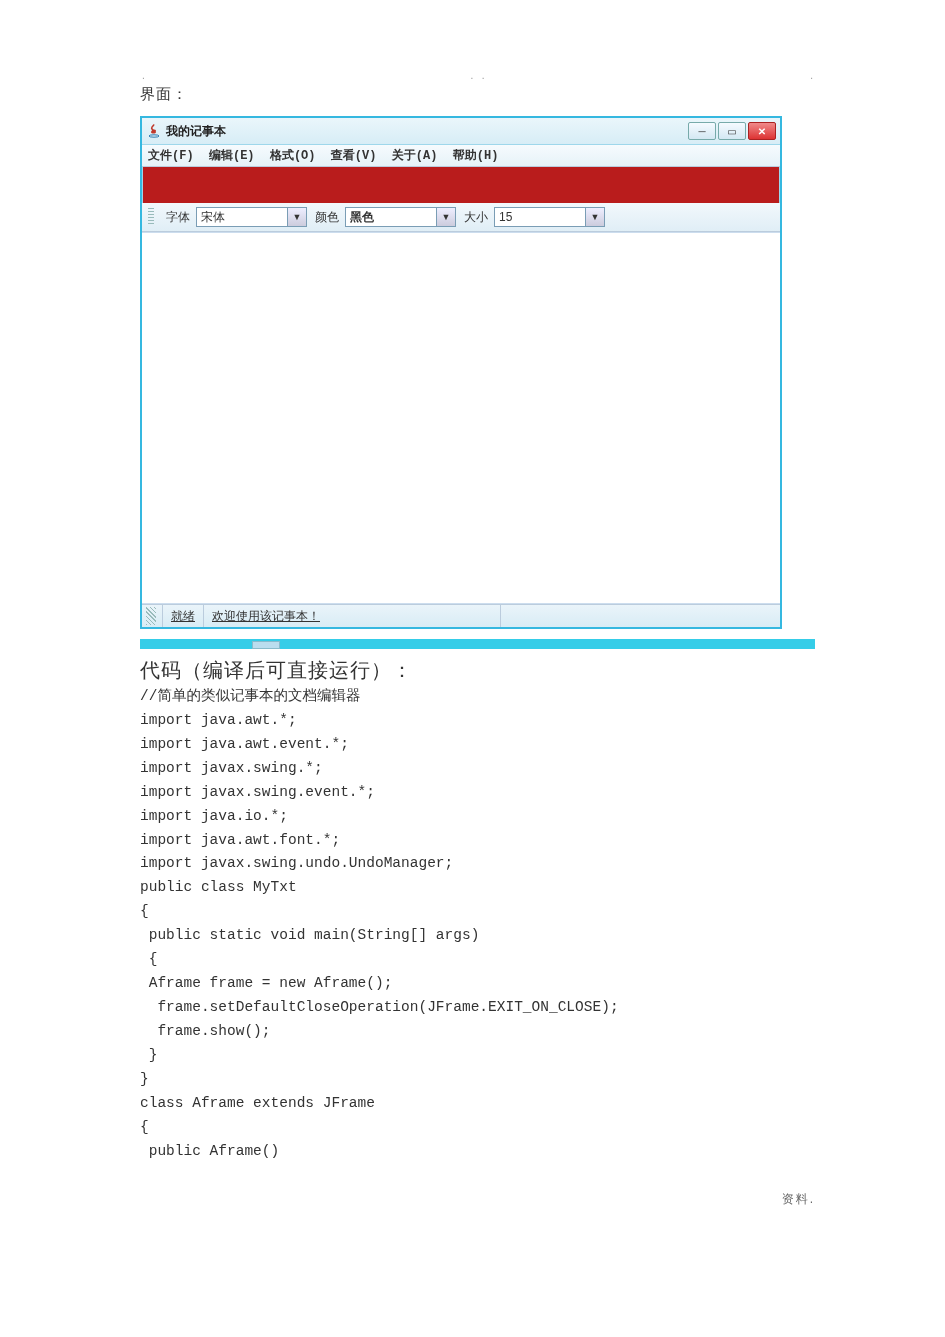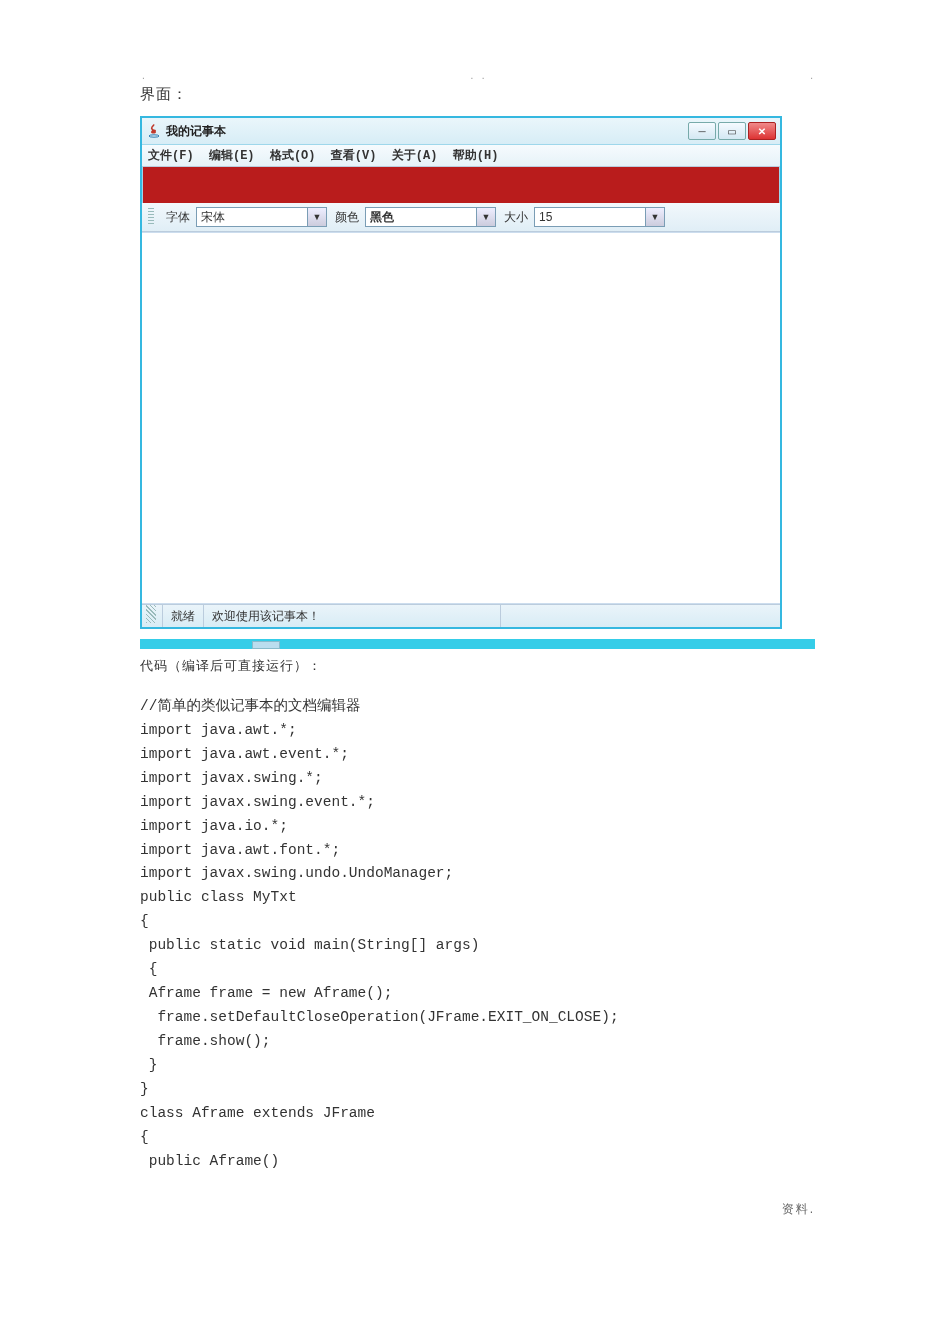--- a/index.html
+++ b/index.html
@@ -102,21 +102,20 @@
     background: repeating-linear-gradient(to bottom,#9bb 0,#9bb 1px,transparent 1px,transparent 3px);
     margin-right: 4px;
   }
   .toolbar .lbl { margin: 0 2px 0 4px; }
   .combo {
     display: flex;
     align-items: center;
     border: 1px solid #7a9db5;
     background: #fff;
     height: 18px;
-    gap: 20px;
   }
   .combo .cval {
     padding: 0 4px;
     font-size: 12px;
     min-width: 60px;
     height: 18px;
     line-height: 18px;
     background: #fff;
   }
   .combo .cbtn {
@@ -136,23 +135,24 @@
   .textarea-region {
     background: #fff;
     height: 370px;
     border-top: 1px solid #cde;
     border-bottom: 1px solid #cde;
   }
   .statusbar {
     background: linear-gradient(#eaf4fa,#d8ecf5);
     height: 22px;
     display: flex;
-    align-items: flex-start;
+    align-items: center;
     font-size: 12px;
     border-top: 1px solid #bcd;
+    text-decoration: underline;
   }
   .statusbar .grip2 {
     width: 10px;
     height: 18px;
     background: repeating-linear-gradient(45deg,#9bb 0,#9bb 1px,transparent 1px,transparent 3px);
     margin: 0 6px 0 4px;
   }
   .statusbar .cell {
     border-left: 1px solid #bcd;
     padding: 0 8px;
@@ -172,22 +172,22 @@
     content:"";
     position:absolute;
     left: 112px; top: 2px;
     width: 26px; height:6px;
     background:#bde;
     border:1px solid #8bc;
   }
 
   
   .code-label {
-    font-size: 13px;
-    margin: 8px 0 20px 0;
+    font-size: 20px;
+    margin: 8px 0 1px 0;
     letter-spacing: 1px;
   }
   .code-block {
     font-family: Liberation Mono, monospace;
     font-size: 14.5px;
     line-height: 1.65;
     white-space: pre;
     color: #333;
   }
   .footer {

